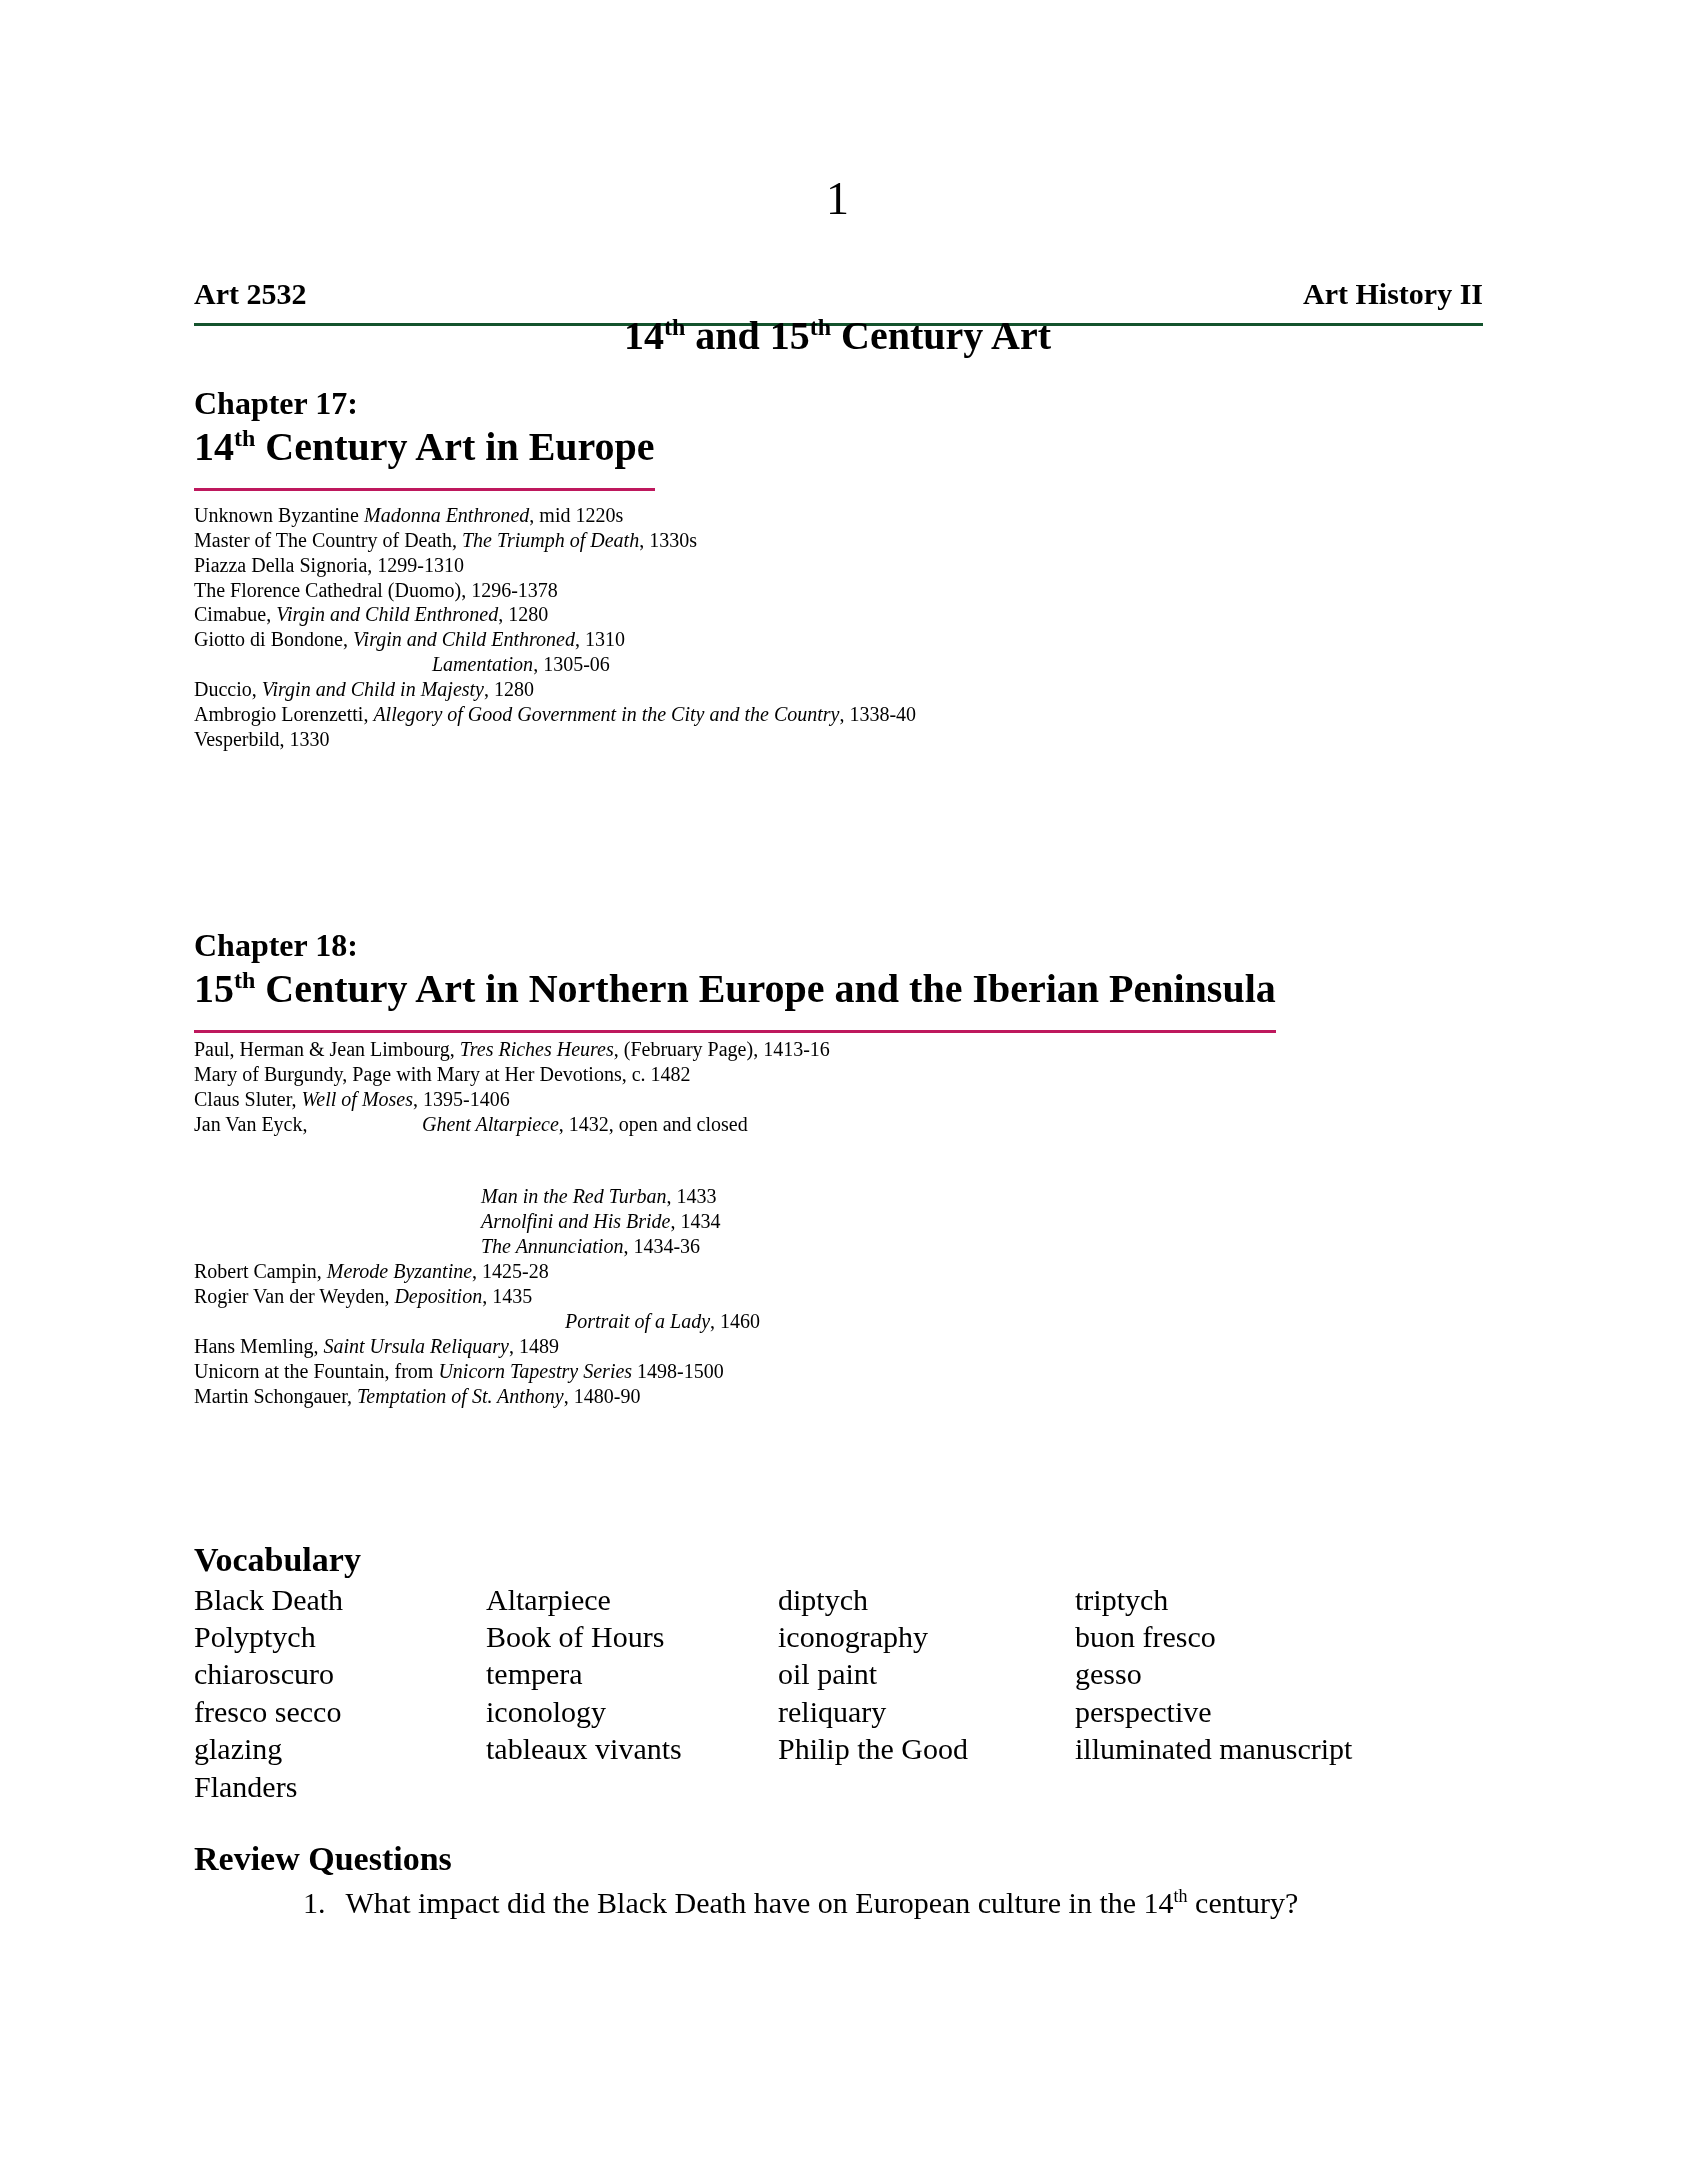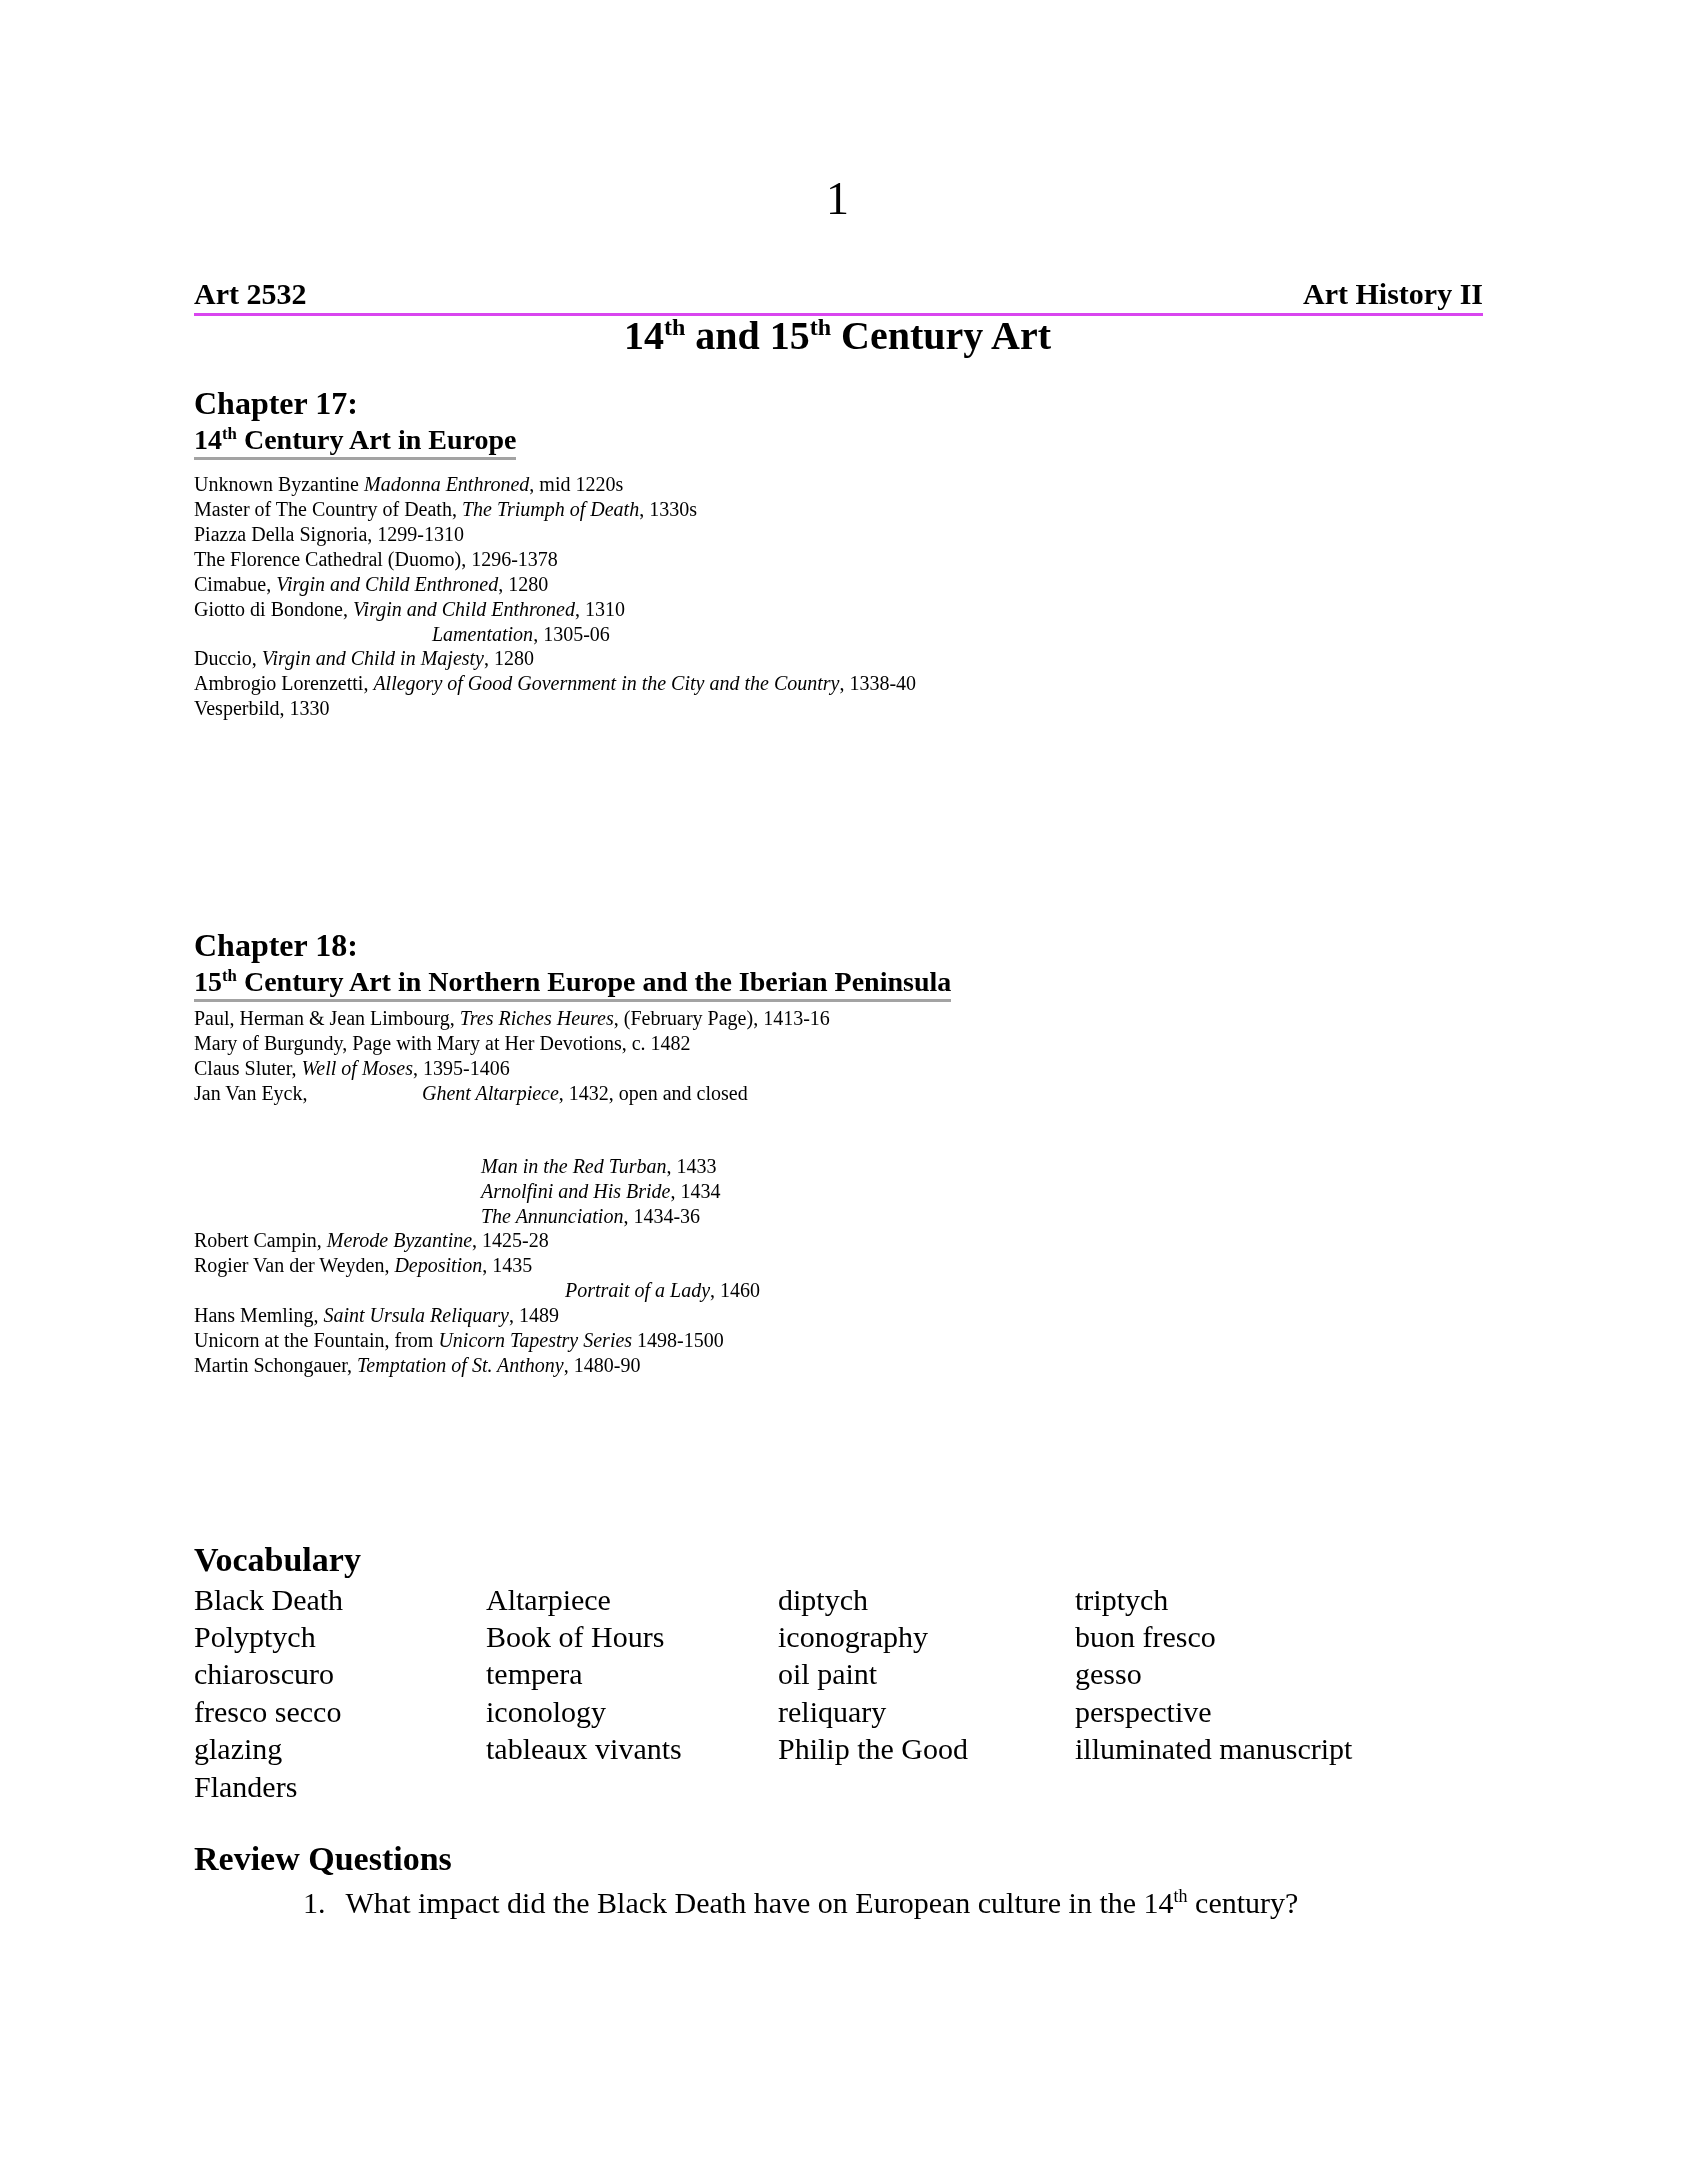--- a/index.html
+++ b/index.html
@@ -45,22 +45,22 @@
   .runhead {
     position: absolute;
     left: 0;
     top: 277px;
     width: 1289px;
     display: flex;
     justify-content: space-between;
     align-items: flex-start;
     font-size: 30px;
     font-weight: bold;
-    border-bottom: 3px solid #d946ef;
-    padding-bottom: 2px;
+    border-bottom: 3px solid #14532d;
+    padding-bottom: 12px;
     line-height: 1.12;
   }
   .runhead .left  { white-space: nowrap; }
   .runhead .right { white-space: nowrap; }
 
   
   .doc-title {
     position: absolute;
     left: 0;
     top: 313px;
@@ -80,26 +80,26 @@
   .block { position: absolute; left: 0; width: 1287px; }
 
   h2.chapter-label {
     margin: 0;
     font-size: 32px;
     font-weight: bold;
     line-height: 1.22;
   }
   h3.chapter-title {
     margin: 0;
-    font-size: 28px;
+    font-size: 40px;
     font-weight: bold;
     line-height: 1.22;
     display: inline-block;
-    border-bottom: 3px solid #a3a3a3;
-    padding-bottom: 0px;
+    border-bottom: 3px solid #be185d;
+    padding-bottom: 16px;
   }
   .chapter-title-wrap { display: block; }
 
   ul.artlist {
     list-style: none;
     margin: 0;
     padding: 0;
     font-size: 20px;
     line-height: 1.245;
   }

